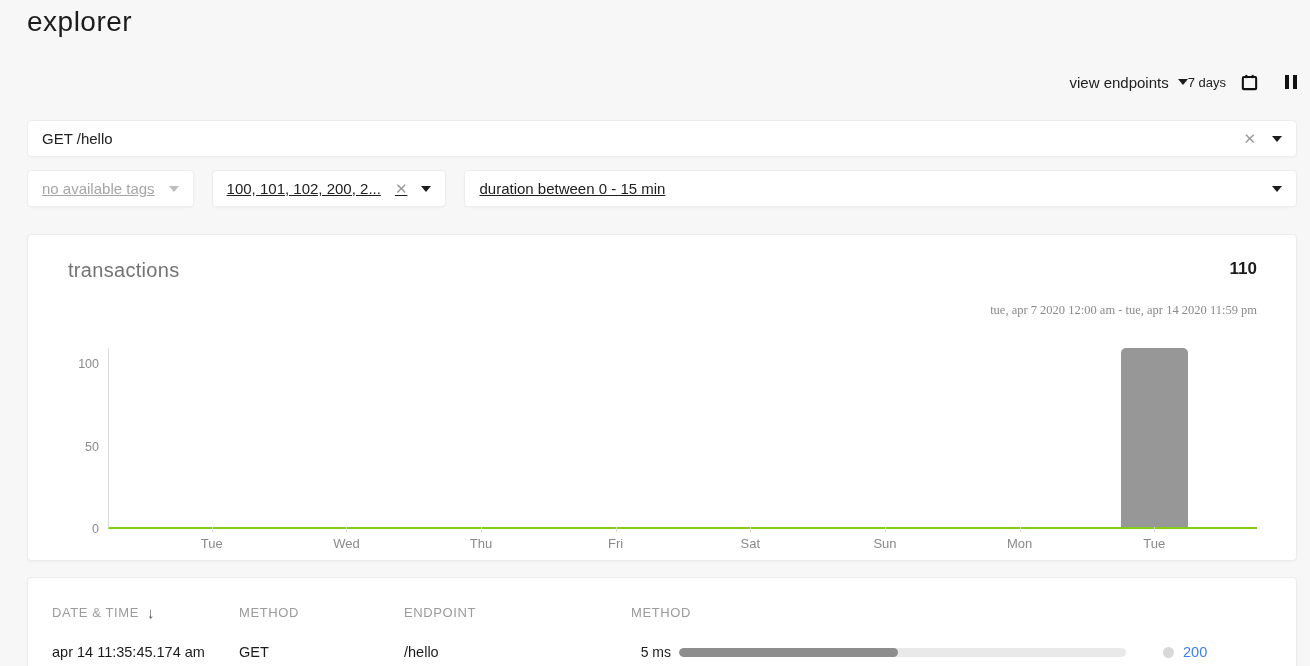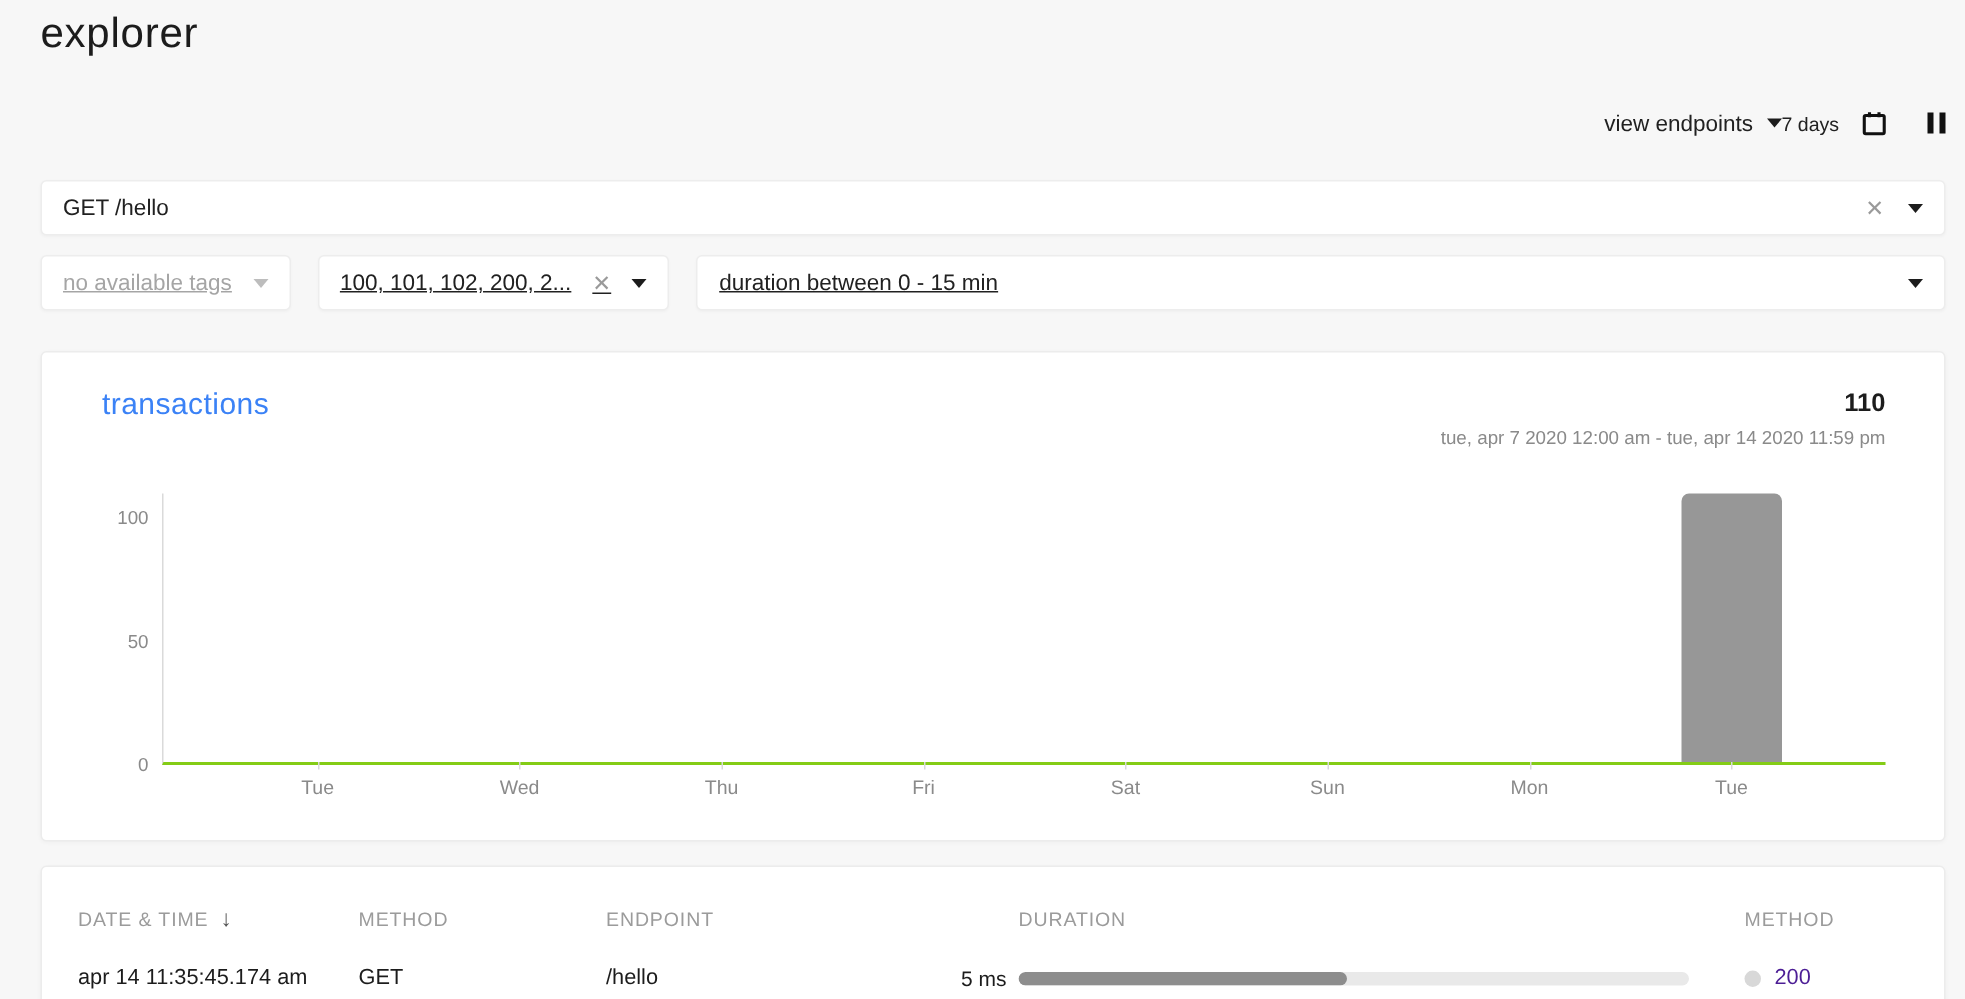--- a/index.html
+++ b/index.html
@@ -85,24 +85,24 @@
 
   
   .card {
     background: #fff;
     border: 1px solid #ececec;
     border-radius: 4px;
     box-shadow: 0 1px 3px rgba(0,0,0,0.03);
   }
   .transactions-card { margin-top: 27px; height: 327px; padding: 24px 39px 0 40px; }
   .card-head { display: flex; justify-content: space-between; align-items: flex-start; }
-  .card-title { font-size: 20px; font-weight: 400; color: #3b82f6; letter-spacing: 0.3px; }
+  .card-title { font-size: 20px; font-weight: 400; color: #737373; letter-spacing: 0.3px; }
   .card-head-right { text-align: right; }
   .total-count { font-size: 17px; font-weight: 700; color: #1c1c1c; }
-  .date-range { margin-top: 6px; font-size: 12.5px; color: #8a8a8a; }
+  .date-range { margin-top: 24px; font-size: 12.5px; color: #8a8a8a; font-family: Liberation Serif, serif; }
 
   
   .chart { display: flex; margin-top: 30px; }
   .y-axis { width: 40px; position: relative; height: 181px; }
   .y-label {
     position: absolute;
     right: 9px;
     transform: translateY(50%);
     font-size: 12.5px;
     color: #8a8a8a;
@@ -154,21 +154,21 @@
   .dur-label { width: 77px; text-align: right; font-weight: 500; font-size: 14px; }
   .dur-track {
     margin-left: 8px;
     width: 447px;
     height: 9px;
     background: #e9e9e9;
     border-radius: 5px;
     overflow: hidden;
   }
   .dur-fill { height: 100%; border-radius: 5px; }
-  .status-cell { display: flex; align-items: center; gap: 9px; padding-left: 37px; color: #4c1d95; }
+  .status-cell { display: flex; align-items: center; gap: 9px; padding-left: 37px; color: #3b82f6; }
   .status-dot { width: 11px; height: 11px; border-radius: 50%; }
 </style>
 </head>
 <body>
 
 <div class="page">
 
   <h1 class="page-title">explorer</h1>
 
   <div class="toolbar">
@@ -255,23 +255,20 @@
       <div class="hcell">
         <span>DATE &amp; TIME</span>
         <span class="sort-arrow">↓</span>
       </div>
       <div class="hcell">
         <span>METHOD</span>
       </div>
       <div class="hcell">
         <span>ENDPOINT</span>
       </div>
-      <div class="hcell dur">
-        <span>DURATION</span>
-      </div>
       <div class="hcell stat">
         <span>METHOD</span>
       </div>
     </div>
     <div class="tgrid trow">
       <div>apr 14 11:35:45.174 am</div>
       <div>GET</div>
       <div>/hello</div>
       <div class="dur-cell">
         <span class="dur-label">5 ms</span>

